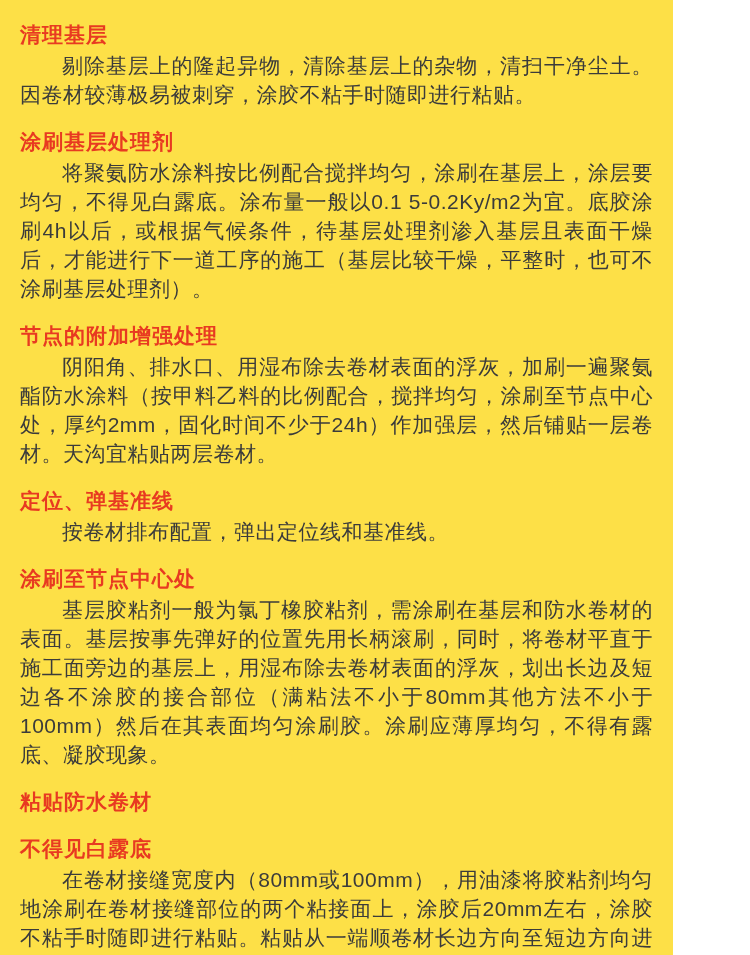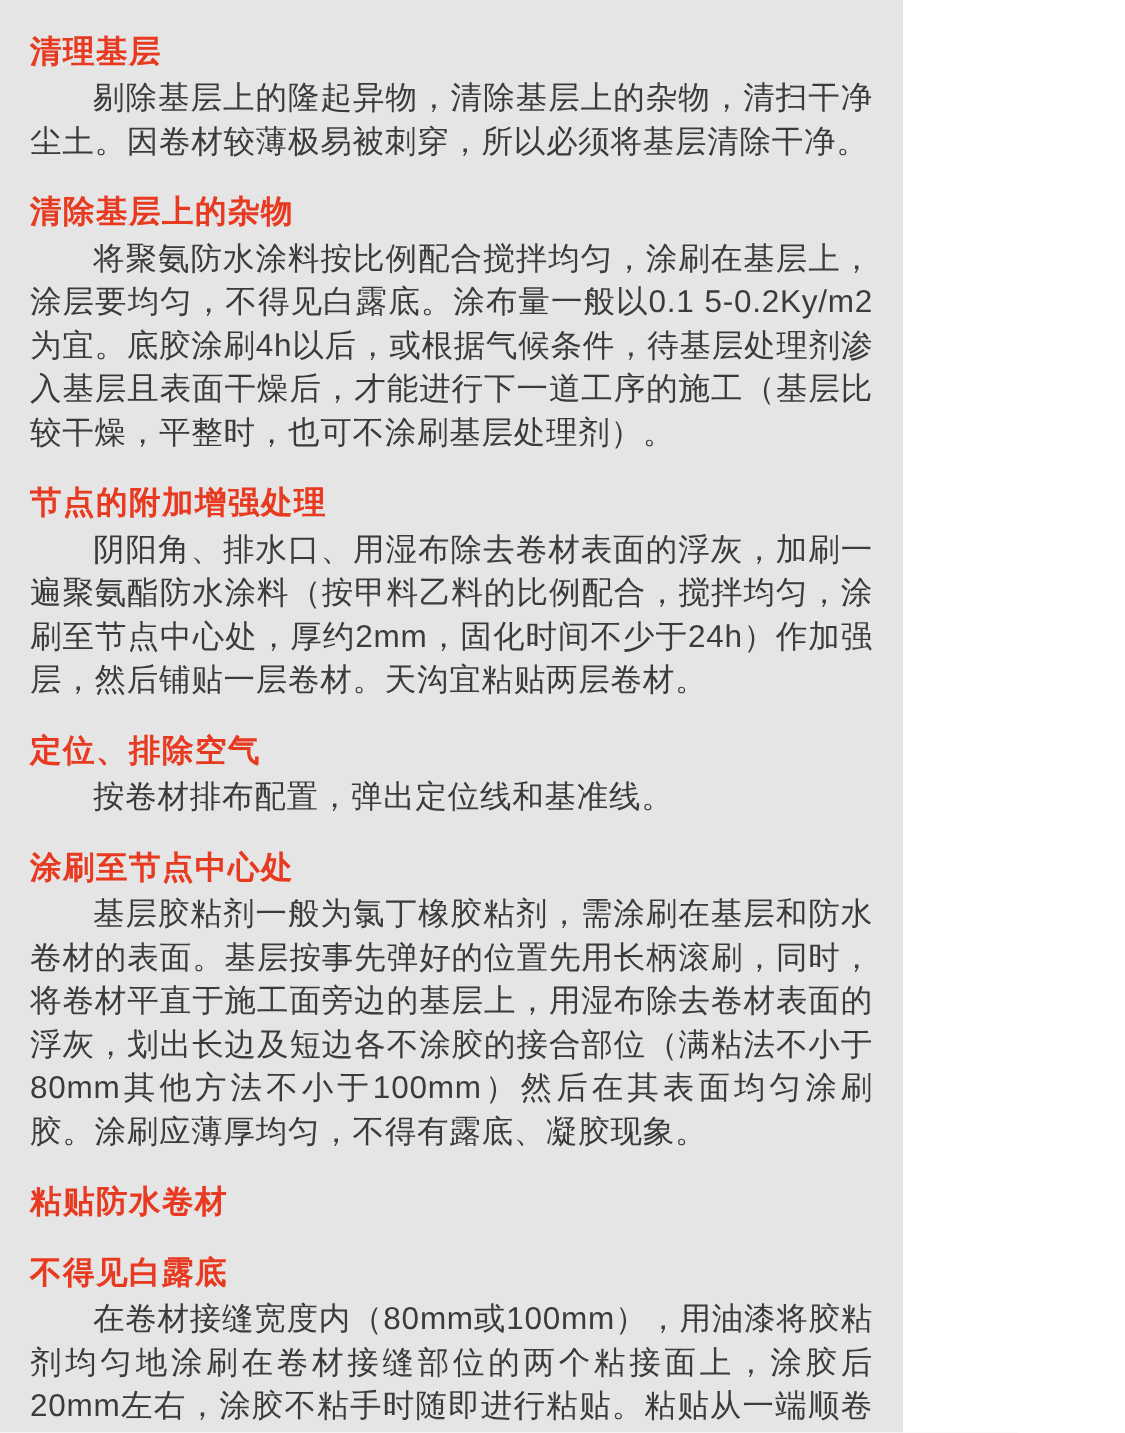--- a/index.html
+++ b/index.html
@@ -8,24 +8,24 @@
     background: #ffffff;
   }
   body {
     width: 750px;
     height: 955px;
     overflow: hidden;
     font-family: "Liberation Sans", "DejaVu Sans", sans-serif;
   }
   .doc {
     box-sizing: border-box;
-    width: 602px;
+    width: 673px;
     height: 955px;
     padding: 20px 20px 0 20px;
-    background: #e5e5e5;
+    background: #fde047;
   }
   .sec { margin: 0; }
   .sec h2 {
     font-size: 21px;
     line-height: 29px;
     font-weight: bold;
     color: #e83a21;
     margin: 18px 0 0 0;
     letter-spacing: 1px;
   }
@@ -42,35 +42,35 @@
     letter-spacing: 0.5px;
   }
 </style>
 </head>
 <body>
 
 <div class="doc">
 
   <section class="sec">
     <h2>清理基层</h2>
-    <p>剔除基层上的隆起异物，清除基层上的杂物，清扫干净尘土。因卷材较薄极易被刺穿，所以必须将基层清除干净。</p>
+    <p>剔除基层上的隆起异物，清除基层上的杂物，清扫干净尘土。因卷材较薄极易被刺穿，涂胶不粘手时随即进行粘贴。</p>
   </section>
 
   <section class="sec">
-    <h2>清除基层上的杂物</h2>
+    <h2>涂刷基层处理剂</h2>
     <p>将聚氨防水涂料按比例配合搅拌均匀，涂刷在基层上，涂层要均匀，不得见白露底。涂布量一般以0.1 5-0.2Ky/m2为宜。底胶涂刷4h以后，或根据气候条件，待基层处理剂渗入基层且表面干燥后，才能进行下一道工序的施工（基层比较干燥，平整时，也可不涂刷基层处理剂）。</p>
   </section>
 
   <section class="sec">
     <h2>节点的附加增强处理</h2>
     <p>阴阳角、排水口、用湿布除去卷材表面的浮灰，加刷一遍聚氨酯防水涂料（按甲料乙料的比例配合，搅拌均匀，涂刷至节点中心处，厚约2mm，固化时间不少于24h）作加强层，然后铺贴一层卷材。天沟宜粘贴两层卷材。</p>
   </section>
 
   <section class="sec">
-    <h2>定位、排除空气</h2>
+    <h2>定位、弹基准线</h2>
     <p>按卷材排布配置，弹出定位线和基准线。</p>
   </section>
 
   <section class="sec">
     <h2>涂刷至节点中心处</h2>
     <p>基层胶粘剂一般为氯丁橡胶粘剂，需涂刷在基层和防水卷材的表面。基层按事先弹好的位置先用长柄滚刷，同时，将卷材平直于施工面旁边的基层上，用湿布除去卷材表面的浮灰，划出长边及短边各不涂胶的接合部位（满粘法不小于80mm其他方法不小于100mm）然后在其表面均匀涂刷胶。涂刷应薄厚均匀，不得有露底、凝胶现象。</p>
   </section>
 
   <section class="sec">
     <h2>粘贴防水卷材</h2>

